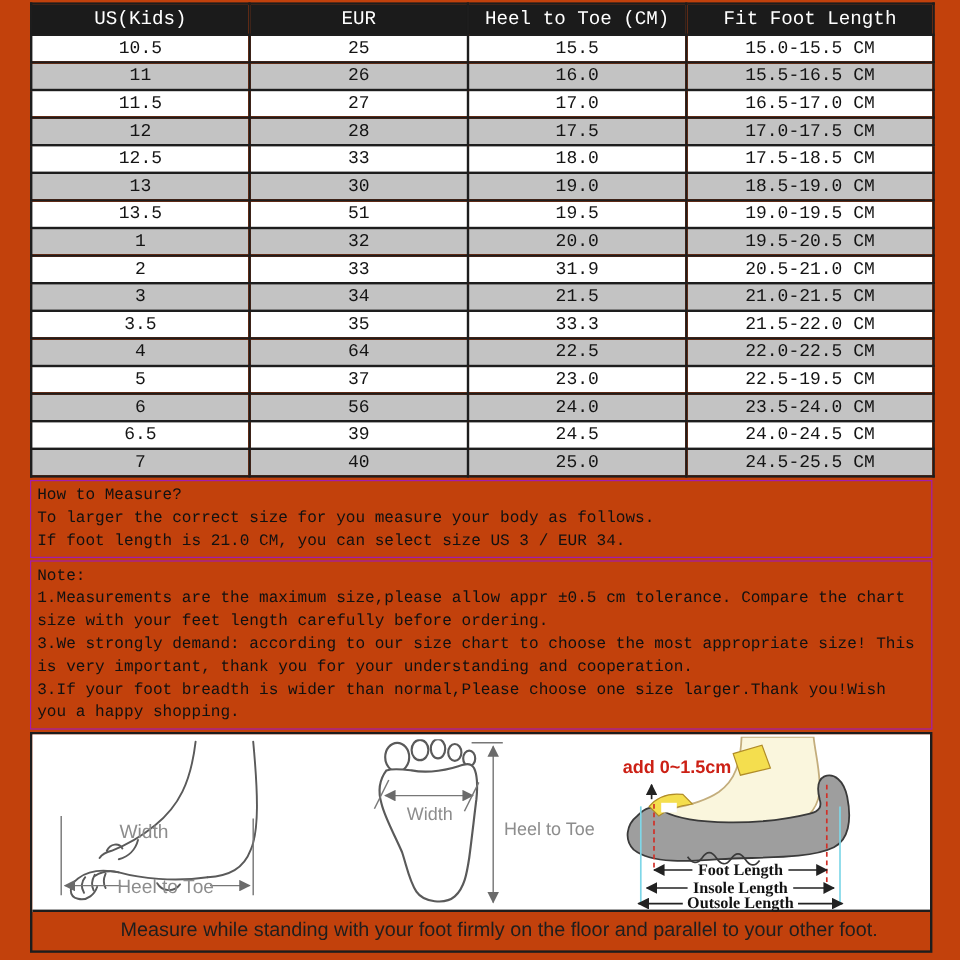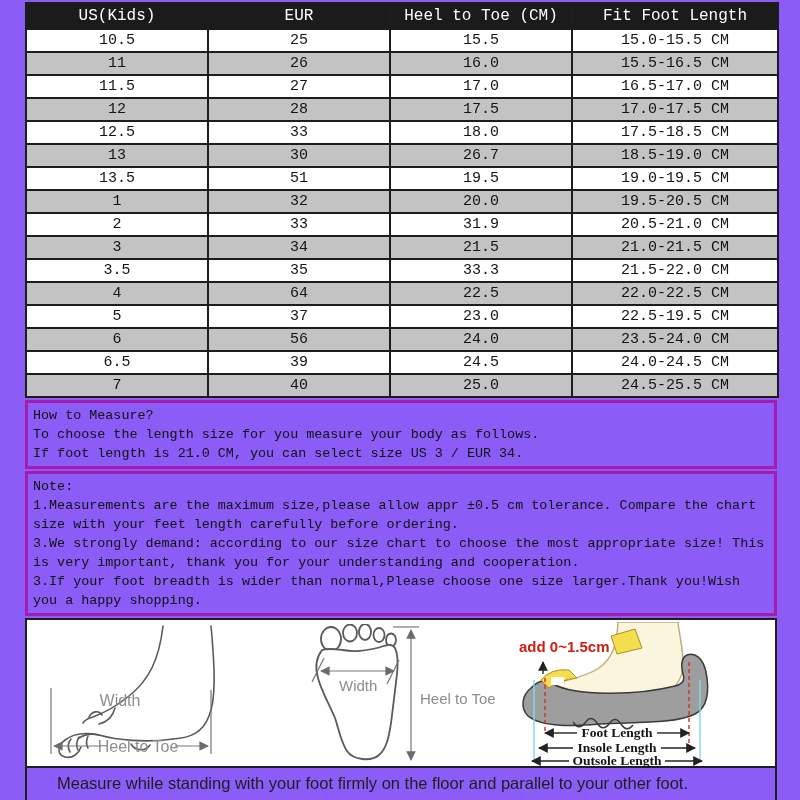--- a/index.html
+++ b/index.html
@@ -1,57 +1,57 @@
 <!DOCTYPE html>
 <html><head>
 <meta charset="utf-8">
 <style>
   * { box-sizing: border-box; }
   html,body { margin:0; padding:0; }
   body {
     width:800px; height:800px; background:#ffffff;
     font-family:"Liberation Mono", "DejaVu Sans Mono", monospace;
   }
-  .page { position:relative; width:800px; height:800px; overflow:hidden; background:#8b5cf6; }
+  .page { position:relative; width:800px; height:800px; overflow:hidden; background:#c2410c; }
   .content { position:absolute; left:25px; top:0; width:752px; }
 
   
   table.size-chart { border-collapse:collapse; width:752px; table-layout:fixed; margin-top:2px; }
   table.size-chart th, table.size-chart td {
     border:2px solid #1d1d1d; text-align:center; padding:0; overflow:hidden; white-space:nowrap;
   }
   table.size-chart thead th {
     background:#1b1b1b; color:#ffffff; font-weight:normal;
     font-size:16px; height:26px; line-height:24px;
   }
   table.size-chart tbody td {
     font-size:15px; color:#141414; height:21px; line-height:21px; background:#ffffff;
   }
   table.size-chart tbody tr:nth-of-type(even) td { background:#c3c3c3; }
   col.c1, col.c2, col.c3 { width:182px; } col.c4 { width:206px; }
 
   
   .box {
-    border:3px solid #a21caf; margin-top:2px; padding:3px 5px;
+    border:1px solid #a21caf; margin-top:2px; padding:3px 5px;
   }
   .box .line {
     font-size:13.4px; line-height:19px; color:#111; white-space:nowrap; overflow:hidden;
   }
 
   
   .bottom-box { border:2px solid #1d1d1d; margin-top:2px; }
   .diagram-area { position:relative; height:148px; border-bottom:2px solid #1d1d1d; background:#fff; }
   .diagram-area svg { position:absolute; }
   #svg-side-foot { left:18px; top:4px; }
   #svg-footprint { left:274px; top:4px; }
   #svg-shoe { left:488px; top:2px; }
   .caption {
     height:32px; line-height:30px; padding-left:30px;
     font-family:"Liberation Sans", sans-serif; font-size:16.5px; color:#1e1e1e;
-    white-space:nowrap; overflow:hidden;
+    white-space:nowrap; overflow:hidden;text-align:center;
   }
   .sketch-label { font-family:"Liberation Sans", sans-serif; fill:#8d8d8d; }
   .bold-label { font-family:"Liberation Serif", serif; font-weight:bold; fill:#141414; }
   .red-label { font-family:"Liberation Sans", sans-serif; font-weight:bold; fill:#cc2015; }
 </style>
 </head>
 <body>
 
 <div class="page">
   <div class="content">
@@ -104,21 +104,21 @@
           <tr>
             <td>12.5</td>
             <td>33</td>
             <td>18.0</td>
             <td>17.5-18.5 CM</td>
           </tr>
 
           <tr>
             <td>13</td>
             <td>30</td>
-            <td>26.7</td>
+            <td>19.0</td>
             <td>18.5-19.0 CM</td>
           </tr>
 
           <tr>
             <td>13.5</td>
             <td>51</td>
             <td>19.5</td>
             <td>19.0-19.5 CM</td>
           </tr>
 
@@ -184,21 +184,21 @@
             <td>25.0</td>
             <td>24.5-25.5 CM</td>
           </tr>
         </tbody>
     </table>
 
     <div class="box">
 
         <div class="line">How to Measure?</div>
 
-        <div class="line">To choose the length size for you measure your body as follows.</div>
+        <div class="line">To larger the correct size for you measure your body as follows.</div>
 
         <div class="line">If foot length is 21.0 CM, you can select size US 3 / EUR 34.</div>
       </div>
 
     <div class="box">
 
         <div class="line">Note:</div>
 
         <div class="line">1.Measurements are the maximum size,please allow appr ±0.5 cm tolerance. Compare the chart</div>
 

